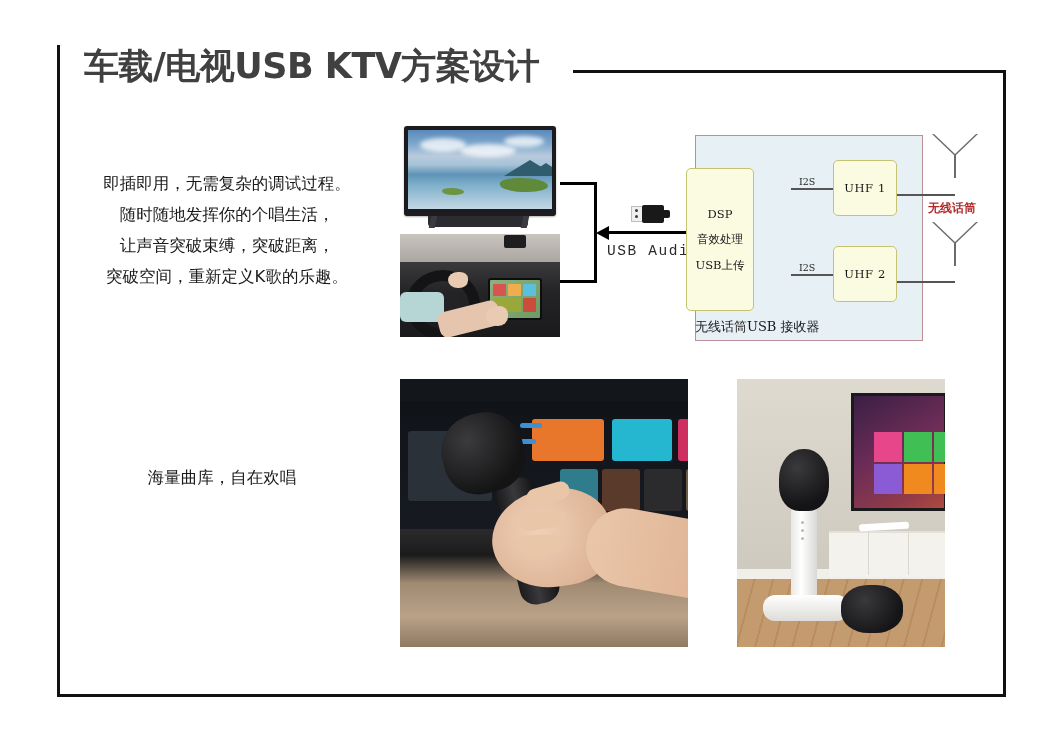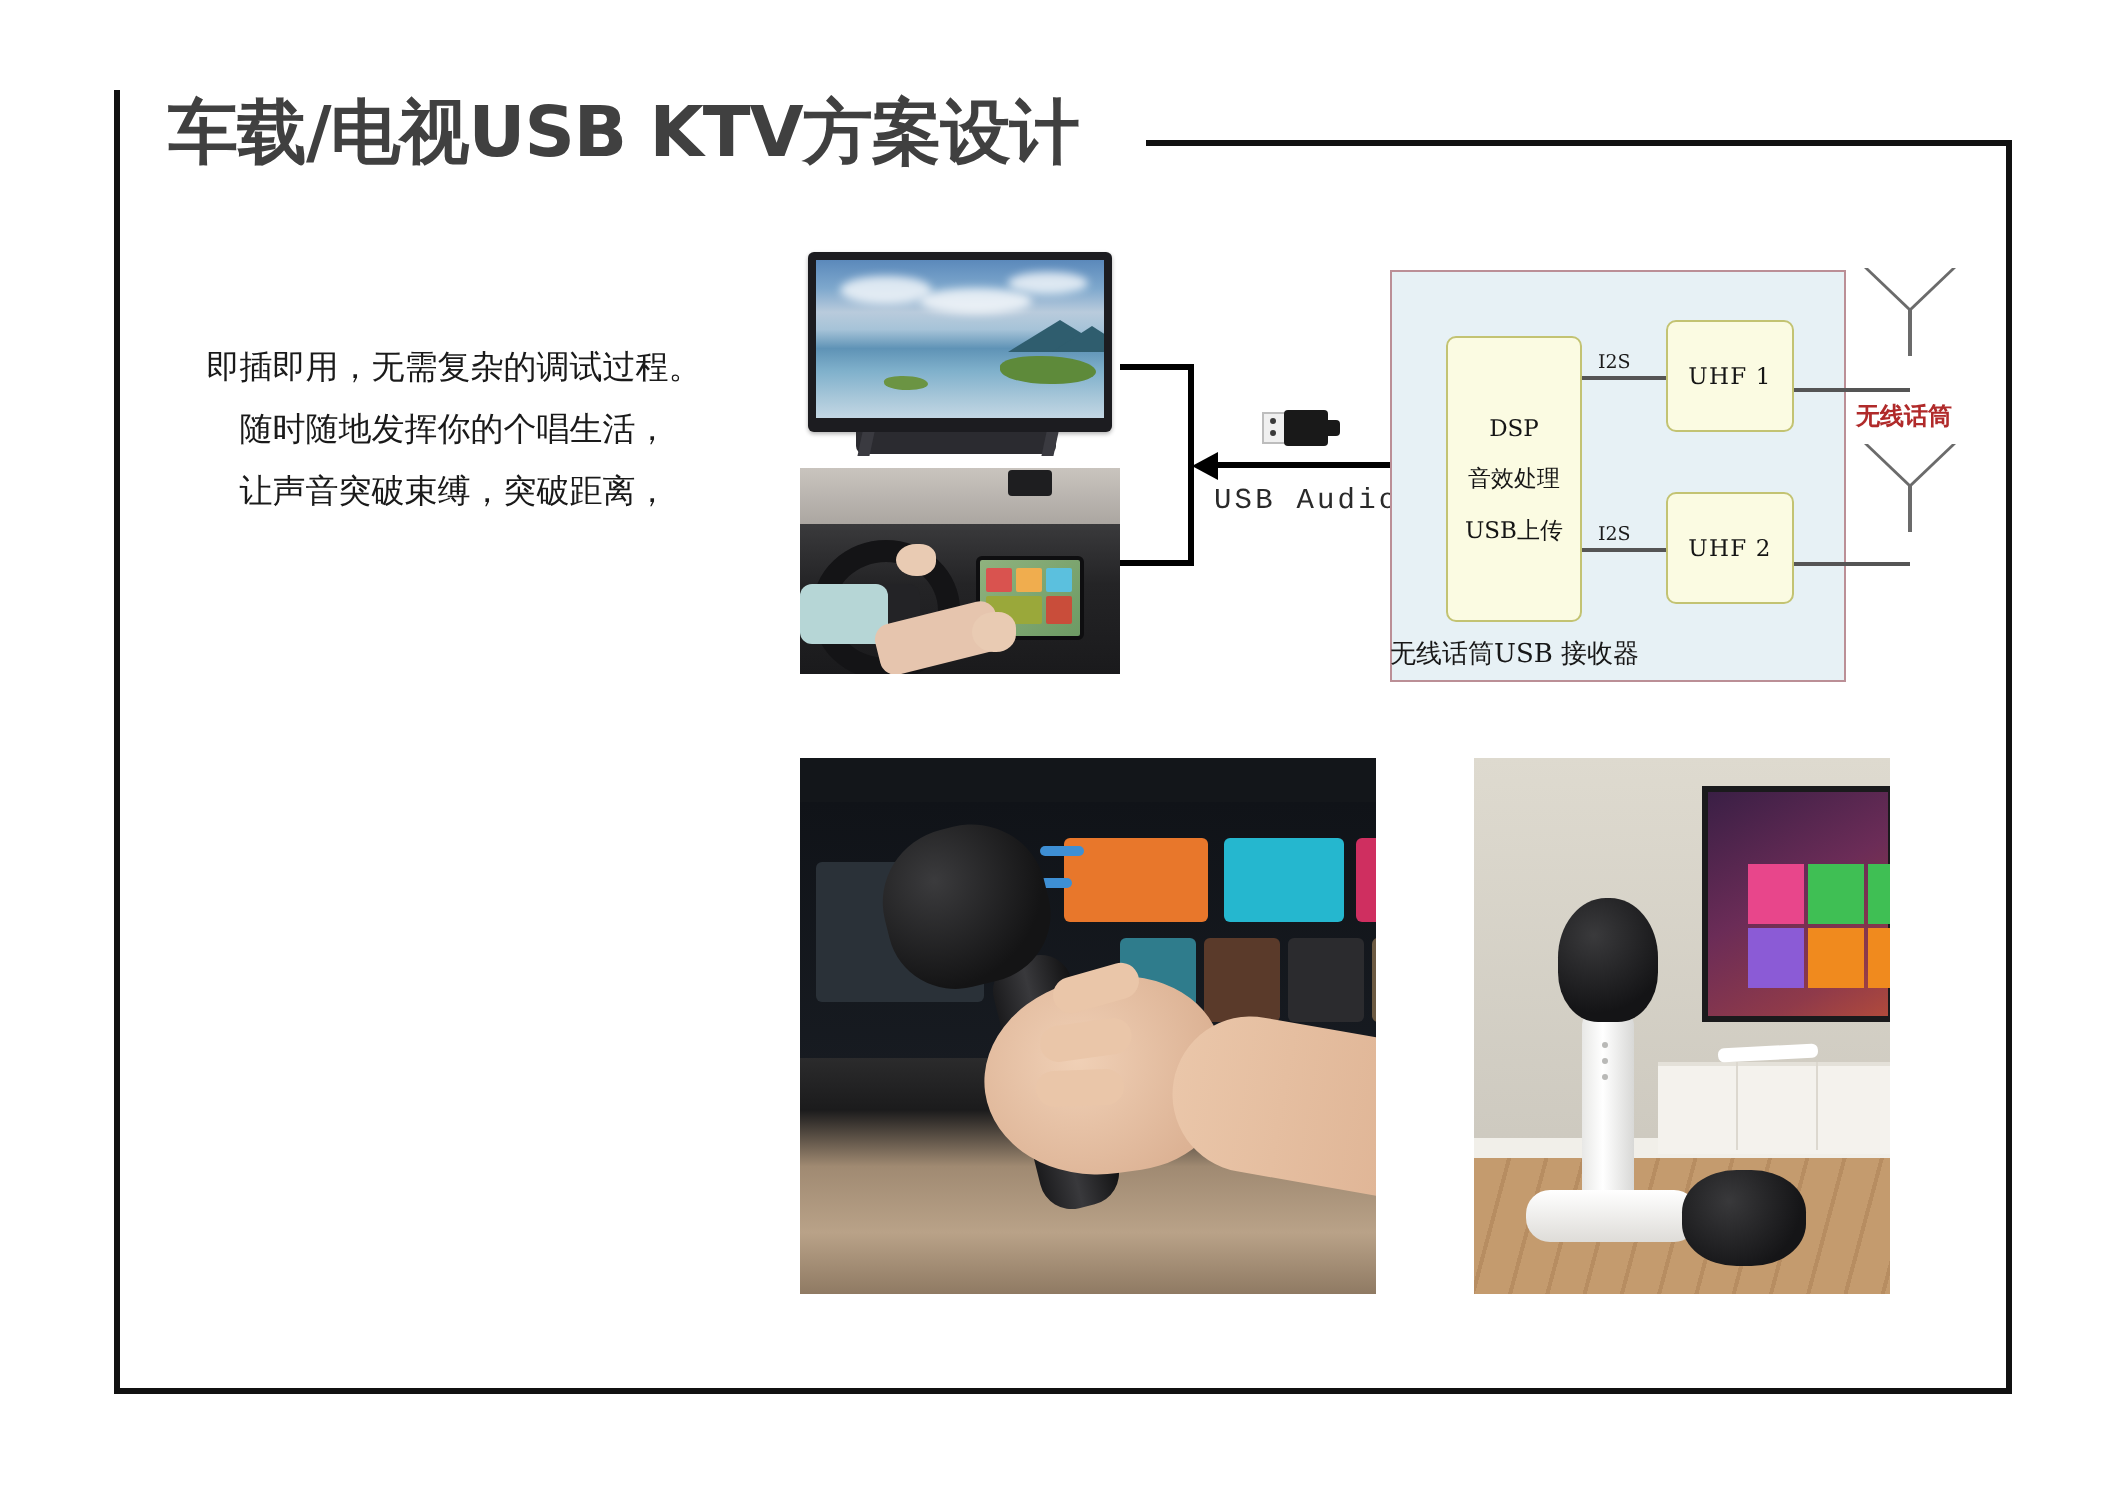--- a/index.html
+++ b/index.html
@@ -281,21 +281,21 @@
   #diagram {
     position: absolute;
     left: 695px; top: 135px;
     width: 228px; height: 206px;
     background: #e7f1f5;
     border: 1.5px solid #bb8f96;
     box-sizing: border-box;
   }
   .dsp-box {
     position: absolute;
-    left: 723px; top: 168px;
+    left: 686px; top: 168px;
     width: 68px; height: 143px;
     background: #fbfbe2;
     border: 1.5px solid #c3c372;
     border-radius: 5px;
     box-sizing: border-box;
     display: flex;
     flex-direction: column;
     align-items: center;
     justify-content: center;
     gap: 11px;
@@ -545,23 +545,25 @@
   <div class="frame-bottom"></div>
   <div class="frame-right"></div>
   <div class="frame-top-right"></div>
 
   <div class="title">车载/电视USB KTV方案设计</div>
 
   <div class="text-block" id="text-block-top">
     <div class="line">即插即用，无需复杂的调试过程。</div>
     <div class="line">随时随地发挥你的个唱生活，</div>
     <div class="line">让声音突破束缚，突破距离，</div>
+    <div class="line">突破空间，重新定义K歌的乐趣。</div>
   </div>
 
   <div class="text-block" id="text-block-bottom">
+    <div class="line">海量曲库，自在欢唱</div>
   </div>
 
   <div class="photo" id="photo-tv">
     <div class="tv-body">
       <div class="tv-screen">
         <div class="tv-cloud" style="left:12px; top:8px; width:46px; height:14px;"></div>
         <div class="tv-cloud" style="left:52px; top:14px; width:56px; height:13px;"></div>
         <div class="tv-cloud" style="left:96px; top:6px; width:40px; height:11px;"></div>
         <div class="tv-mountain" style="left:96px; border-width:0 26px 16px 26px;"></div>
         <div class="tv-mountain" style="left:118px; border-width:0 20px 13px 20px;"></div>

